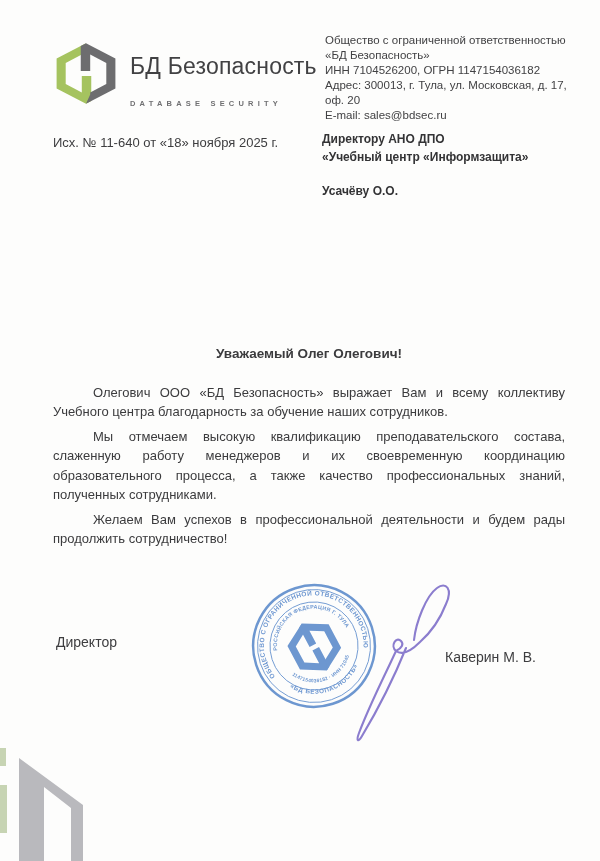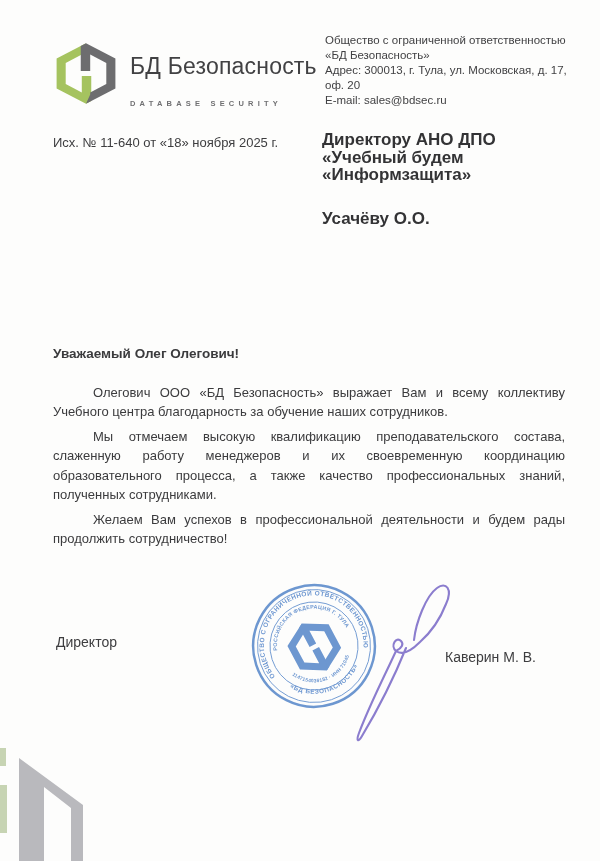--- a/index.html
+++ b/index.html
@@ -11,25 +11,25 @@
   }
   
   .logo-block{position:absolute;left:51px;top:42px;display:flex;align-items:flex-start;}
   .logo-mark{width:70px;height:63px;flex:0 0 auto;}
   .brand{margin-left:9px;padding-top:13px;}
   .brand-name{font-size:23px;font-weight:400;letter-spacing:.2px;color:#414143;line-height:1;}
   .brand-tagline{margin-top:21px;font-size:7.5px;font-weight:bold;letter-spacing:4.2px;color:#707072;}
   .company-info{position:absolute;left:325px;top:33px;width:250px;font-size:11.5px;line-height:15px;color:#414143;}
   
   .ref-line{position:absolute;left:53px;top:135px;font-size:13px;color:#3d3d3f;}
-  .addressee{position:absolute;left:322px;top:131px;font-size:17px;font-weight:bold;line-height:17.5px;color:#333335;}
-  .addressee .person{margin-top:26px;}
+  .addressee{position:absolute;left:322px;top:131px;font-size:12px;font-weight:bold;line-height:17.5px;color:#333335;}
+  .addressee .person{margin-top:17px;}
   
   .body-text{position:absolute;left:53px;top:344px;width:512px;font-size:13px;line-height:19.5px;color:#3b3b3d;}
-  .salutation{text-align:left;font-weight:bold;font-size:13.5px;margin:0 0 19px 0;}
+  .salutation{text-align:center;font-weight:bold;font-size:13.5px;margin:0 0 19px 0;}
   .body-text p{
     margin:0 0 5px 0;text-indent:40px;
     text-align:justify;text-align-last:left;
   }
   
   .sign-left{position:absolute;left:56px;top:633px;font-size:14px;line-height:18px;color:#3d3d3f;}
   .sign-name{position:absolute;left:445px;top:649px;font-size:14px;color:#3d3d3f;}
   .stamp{position:absolute;left:247px;top:579px;width:134px;height:134px;}
   .stamp text{font-family:"Liberation Sans","DejaVu Sans",sans-serif;font-weight:bold;}
   .signature{position:absolute;left:330px;top:578px;width:130px;height:170px;}
@@ -47,29 +47,30 @@
     </svg>
     <div class="brand">
       <div class="brand-name">БД Безопасность</div>
       <div class="brand-tagline">DATABASE SECURITY</div>
     </div>
   </div>
 
   <div class="company-info">
     <div>Общество с ограниченной ответственностью</div>
     <div>«БД Безопасность»</div>
+    <div>ИНН 7104526200, ОГРН 1147154036182</div>
     <div>Адрес: 300013, г. Тула, ул. Московская, д. 17, оф. 20</div>
     <div>E-mail: sales@bdsec.ru</div>
   </div>
 
   <div class="ref-line">Исх. № 11-640 от «18» ноября 2025 г.</div>
 
   <div class="addressee">
     <div>Директору АНО ДПО</div>
-    <div>«Учебный будем «Информзащита»</div>
+    <div>«Учебный центр «Информзащита»</div>
     <div class="person">Усачёву О.О.</div>
   </div>
 
   <div class="body-text">
     <div class="salutation">Уважаемый Олег Олегович!</div>
     <p>Олегович ООО «БД Безопасность» выражает Вам и всему коллективу Учебного центра благодарность за обучение наших сотрудников.</p>
     <p>Мы отмечаем высокую квалификацию преподавательского состава, слаженную работу менеджеров и их своевременную координацию образовательного процесса, а также качество профессиональных знаний, полученных сотрудниками.</p>
     <p>Желаем Вам успехов в профессиональной деятельности и будем рады продолжить сотрудничество!</p>
   </div>
 

